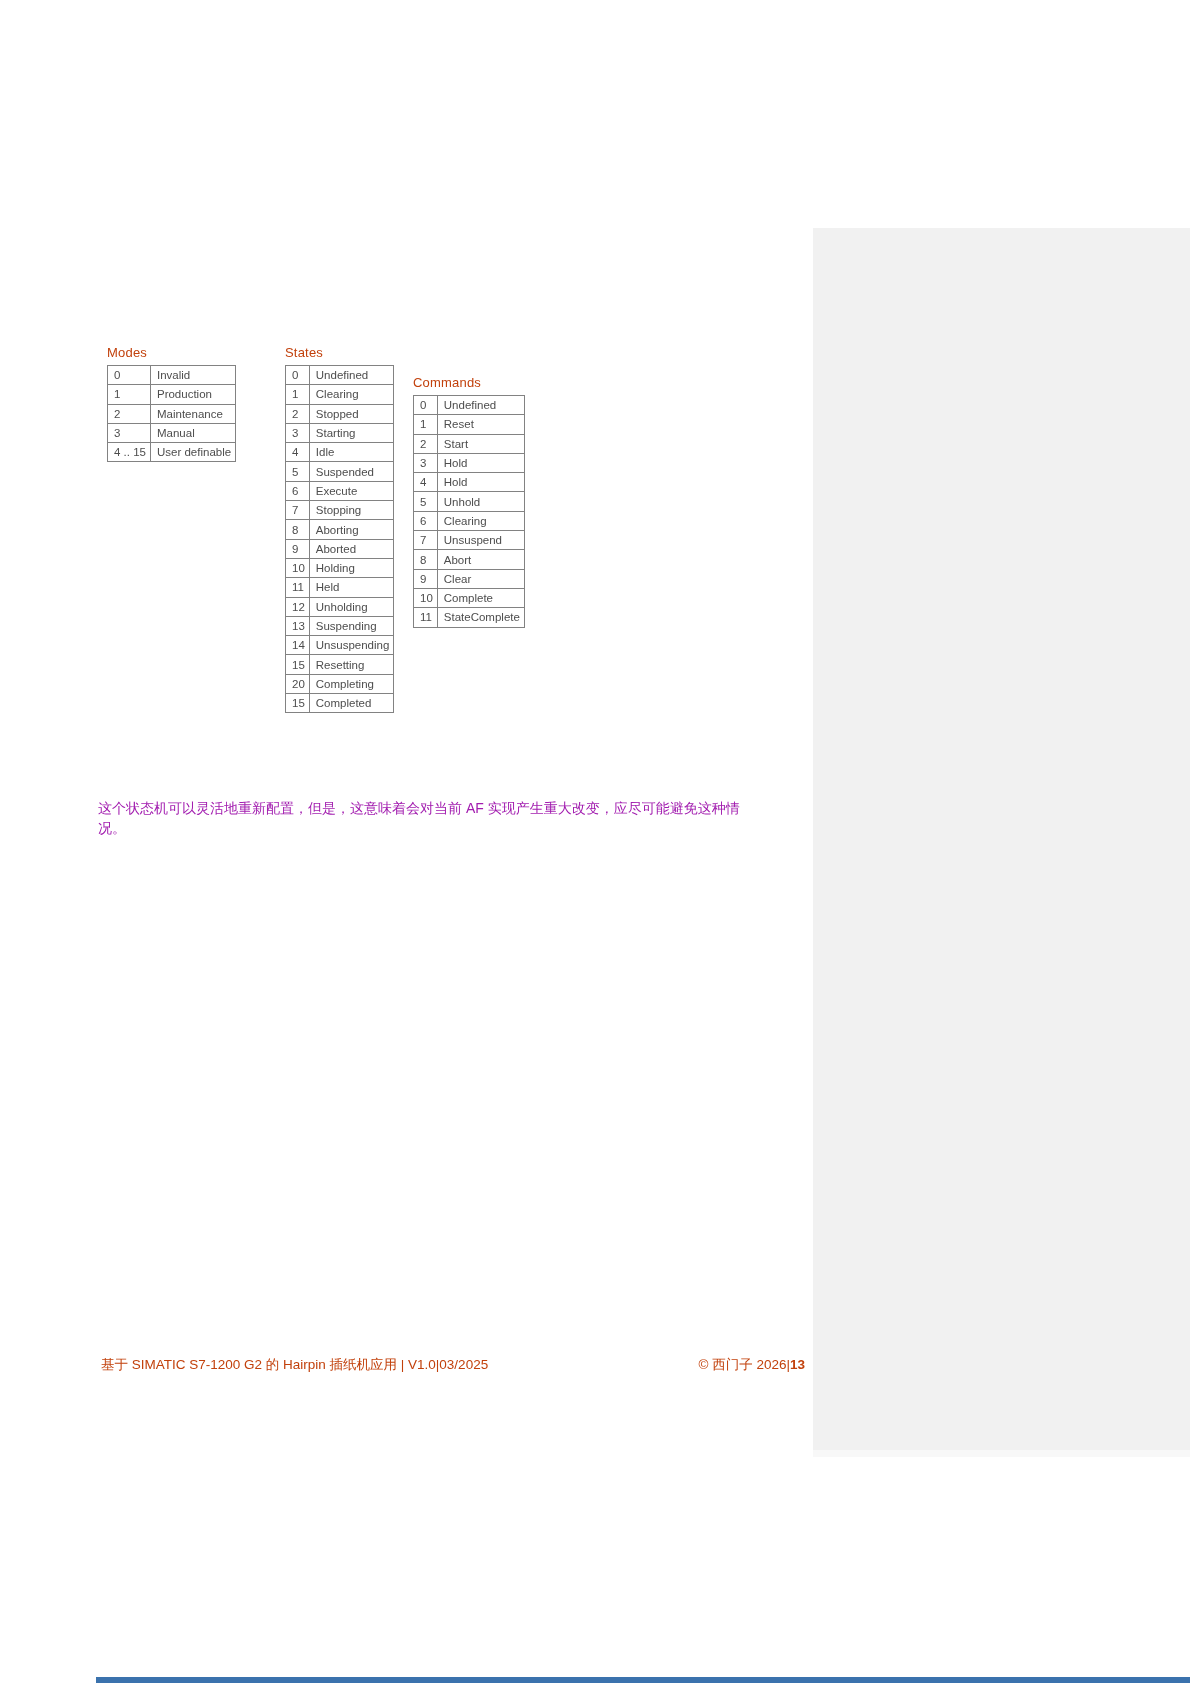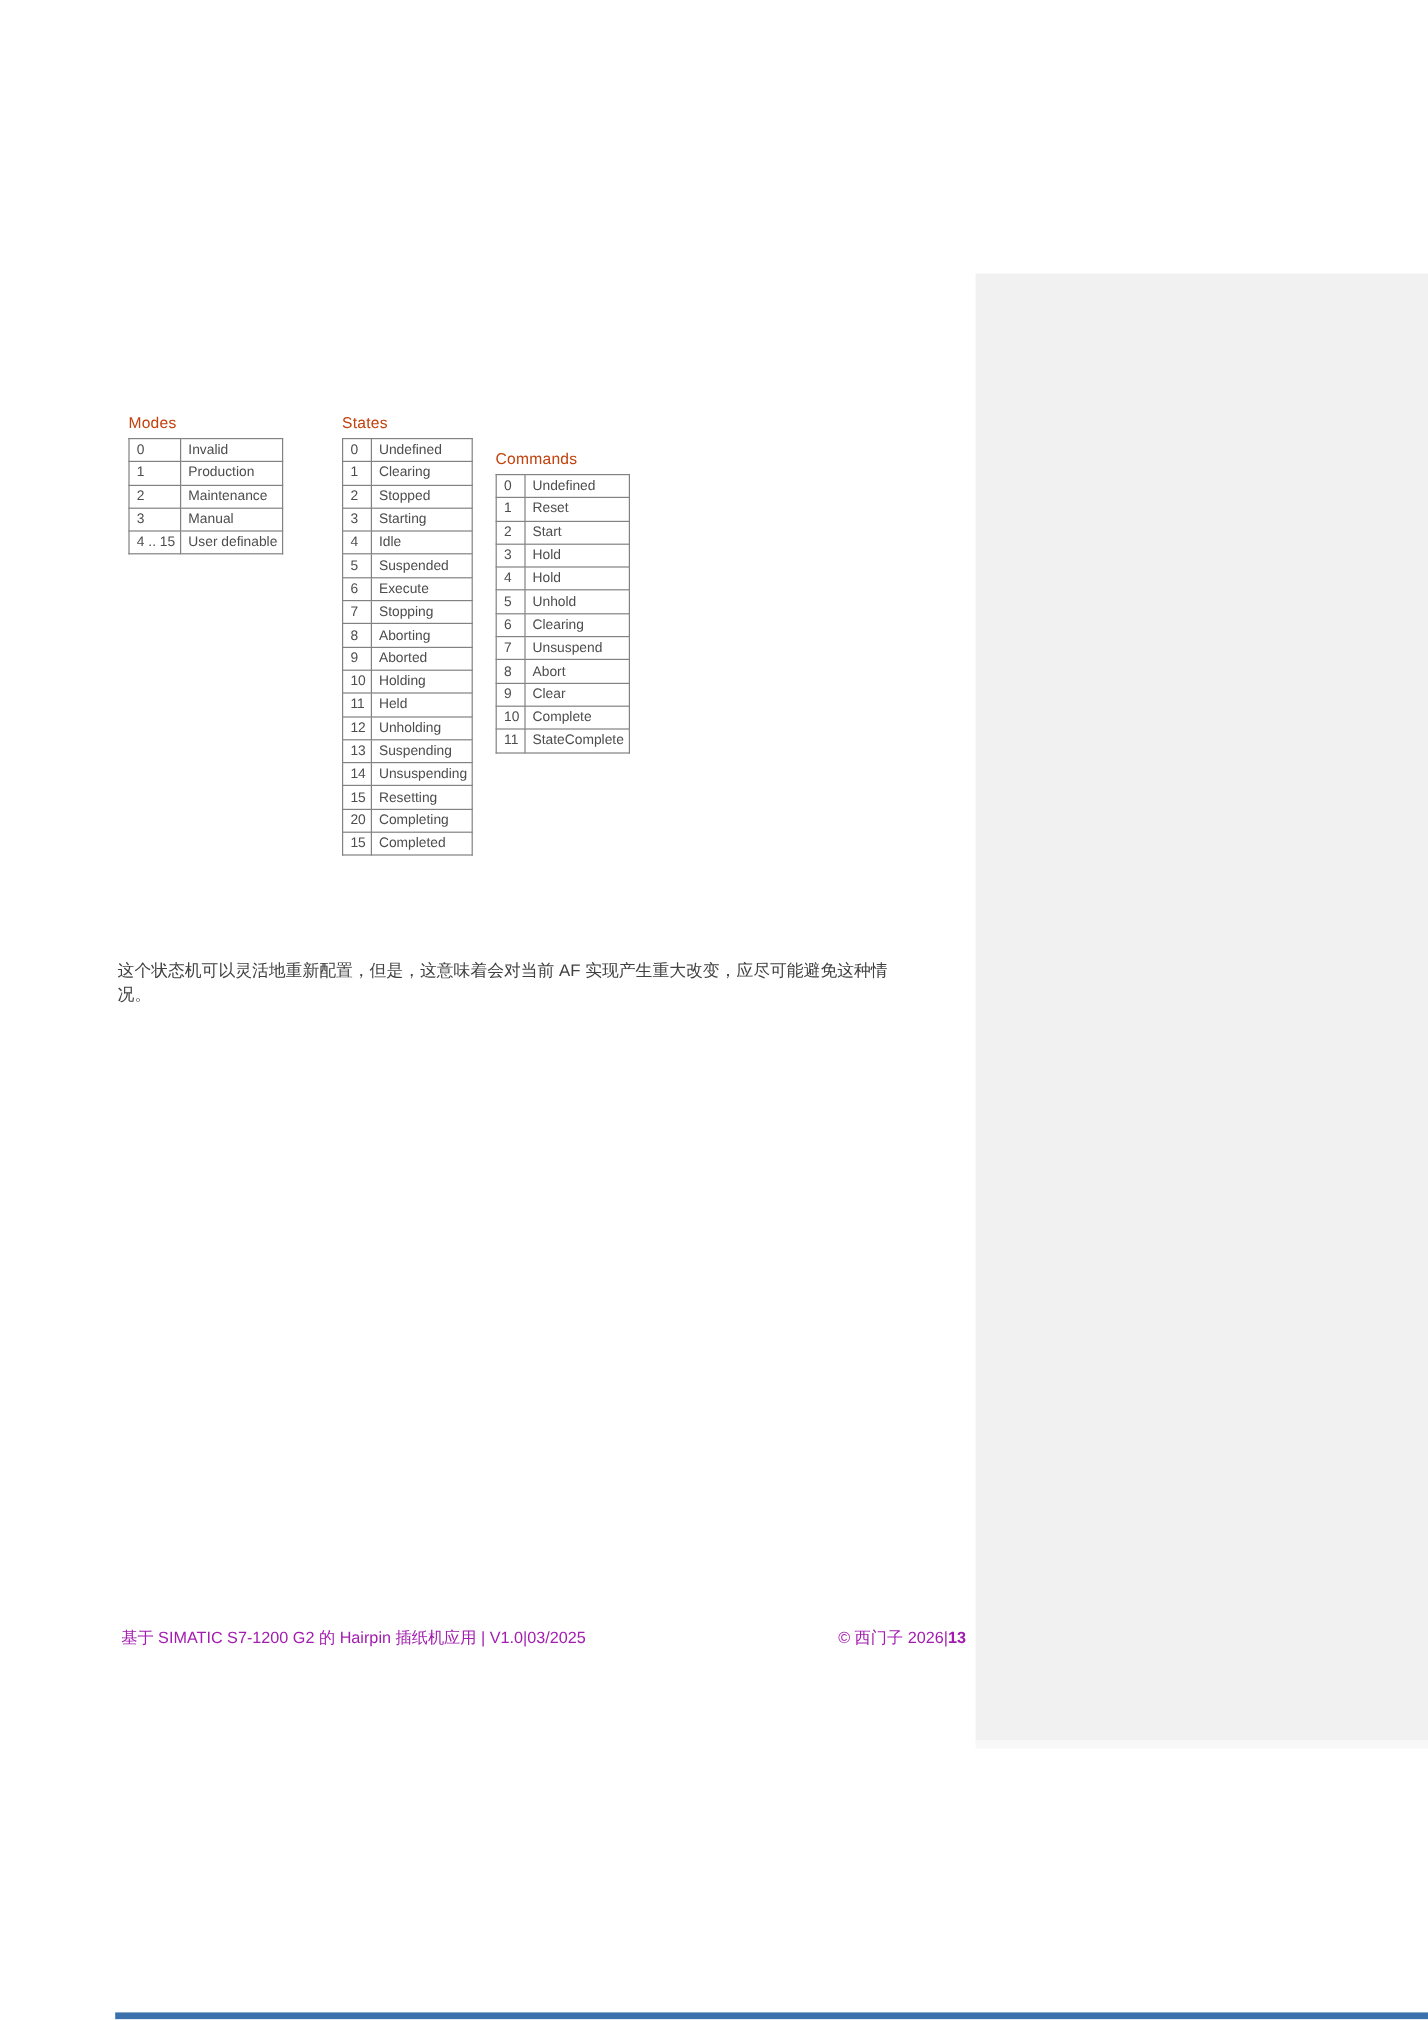--- a/index.html
+++ b/index.html
@@ -72,33 +72,33 @@
     font-size: 13.5px;
     color: #1a1a1a;
   }
 
   .body-paragraph {
     position: absolute;
     left: 98px; top: 798px;
     width: 660px;
     font-size: 14px;
     line-height: 20px;
-    color: #404040;
+    color: #a21caf;
   }
 
   
   .footer {
     position: absolute;
     left: 101px; top: 1356px;
     width: 704px;
     display: flex;
     justify-content: space-between;
     align-items: baseline;
     font-size: 13.5px;
-    color: #a21caf;
+    color: #c2410c;
   }
   .footer .right b { font-weight: bold; }
 
   .bottom-rule {
     position: absolute;
     left: 96px; top: 1677px;
     width: 1094px; height: 6px;
     background: #3b72ad;
   }
 </style>

